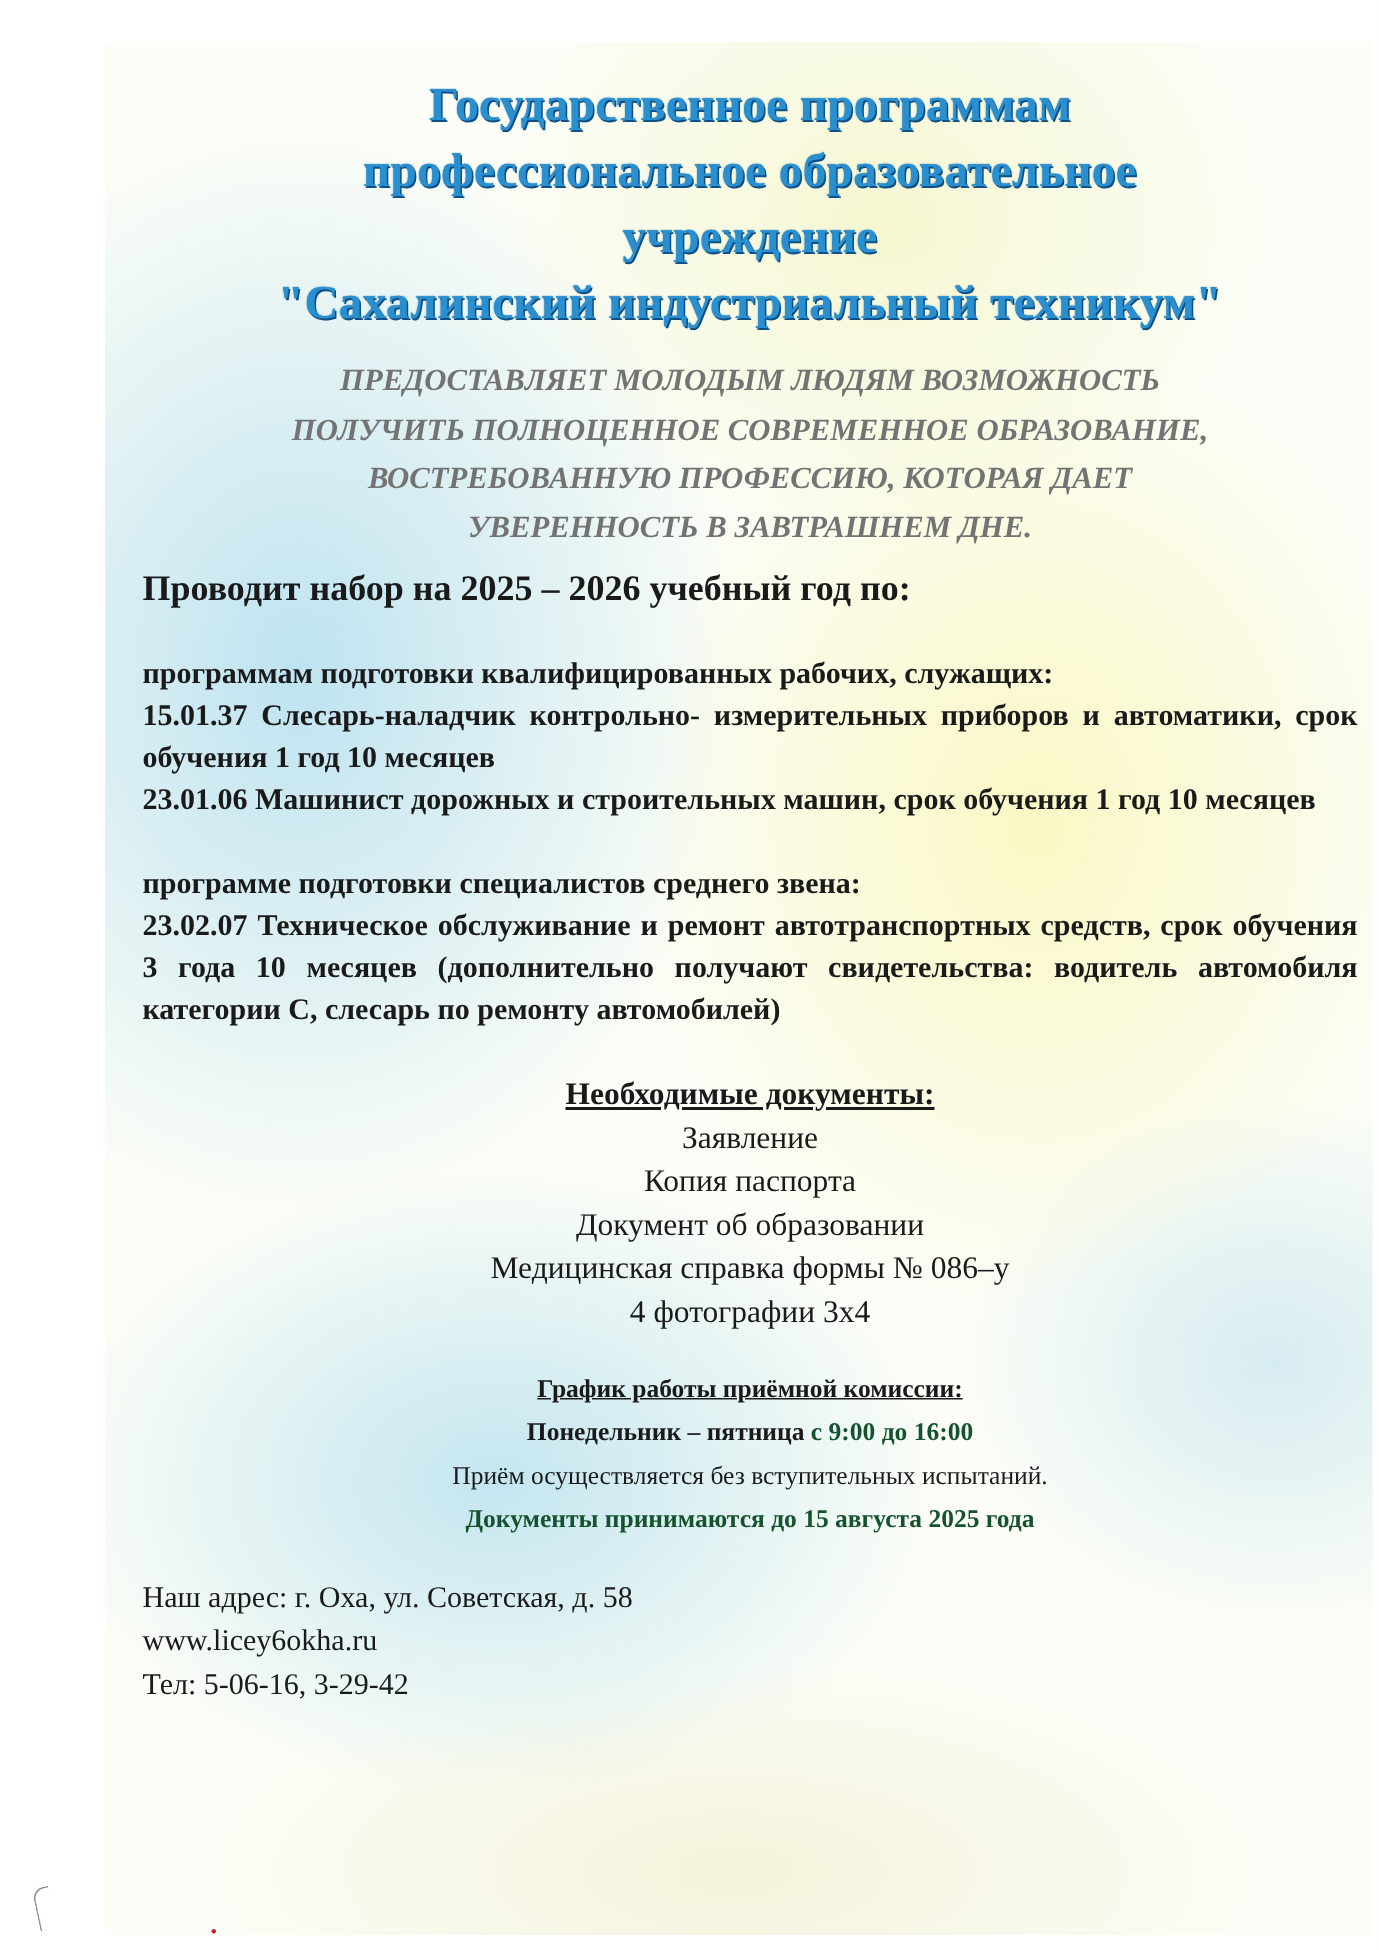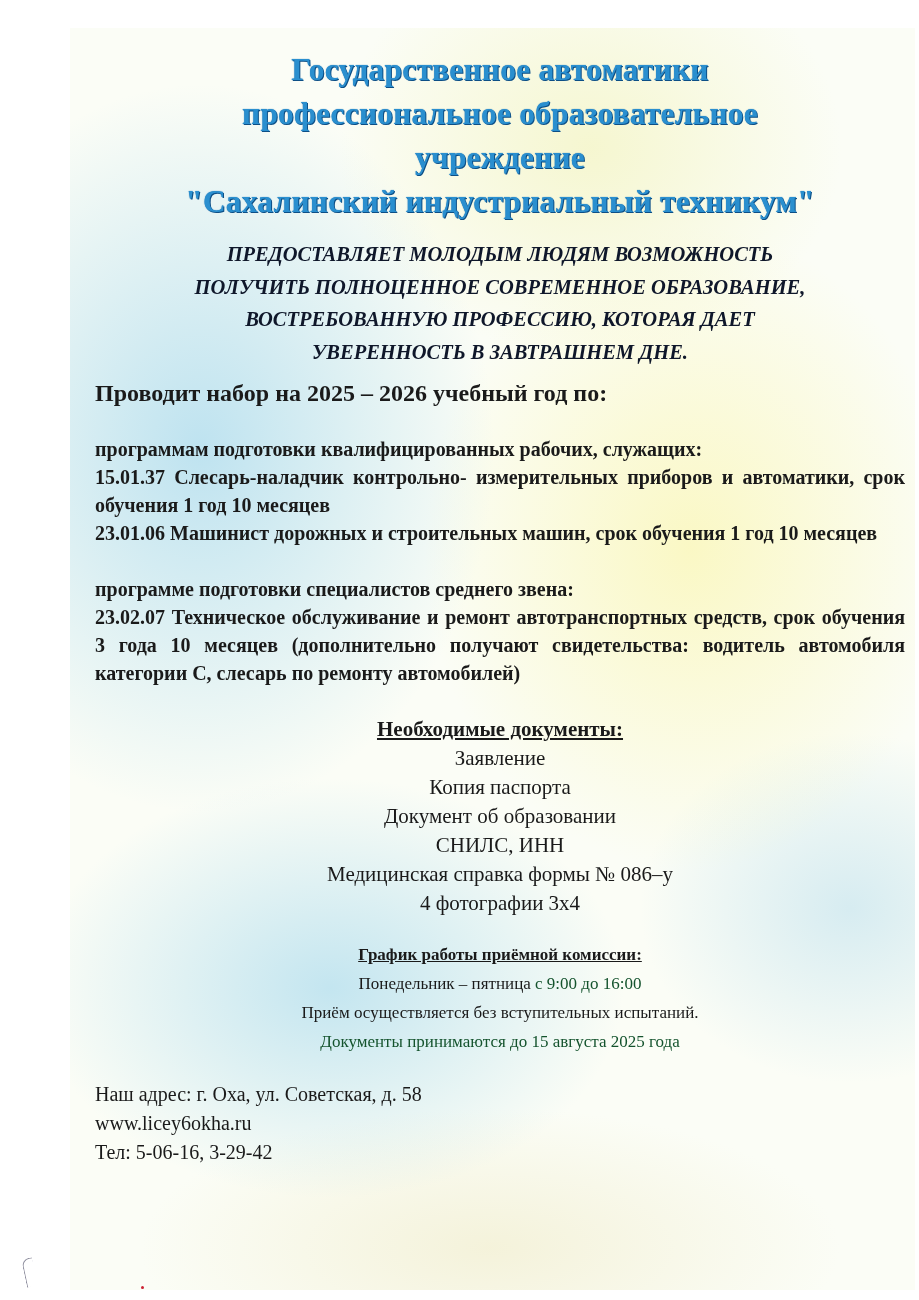--- a/index.html
+++ b/index.html
@@ -22,47 +22,47 @@
   .content { position: absolute; left: 95px; top: 48px; width: 810px; }
 
   .title {
     text-align: center; font-family: "Liberation Serif", serif; font-weight: bold;
     font-size: 31.5px; line-height: 44px; color: #2a8fcf;
     text-shadow: 1px 1px 0 #0d4f86, 0 0 1px #1b6fae;
     letter-spacing: 0.2px;
   }
   .slogan {
     margin-top: 14px; text-align: center; font-style: italic; font-weight: bold;
-    color: #0f172a; font-size: 20.5px; line-height: 32.5px;
+    color: #737373; font-size: 20.5px; line-height: 32.5px;
   }
   .recruit {
     margin-top: 11px; text-align: left; font-weight: bold; font-size: 24px; line-height: 28px;
   }
   .para {
     font-weight: bold; font-size: 20px; line-height: 28px; text-align: justify;
   }
   .gap { height: 28px; }
   .docs { margin-top: 28px; text-align: center; font-size: 21px; line-height: 29px; }
   .u-head { font-weight: bold; text-decoration: underline; }
   .sched { margin-top: 22px; text-align: center; font-size: 17px; line-height: 29px; }
   .red { color: #14532d; }
-  .bold { font-weight: normal; }
+  .bold { font-weight: bold; }
   .contacts { margin-top: 24px; font-weight: normal; font-size: 20px; line-height: 29px; }
   .mark { position: absolute; left: 24px; top: 1258px; width: 10px; height: 28px;
     border-left: 1.5px solid #8a8a9a; border-top: 1.5px solid #8a8a9a; border-radius: 8px 0 0 0; transform: rotate(-12deg); }
   .dot { position: absolute; left: 141px; top: 1286px; width: 3px; height: 3px; background: #c23; border-radius: 50%; }
 </style>
 </head>
 <body>
 
 <div class="sheet"></div>
 
 <div class="content">
   <div class="title">
-    <div>Государственное автоматики</div>
+    <div>Государственное программам</div>
     <div>профессиональное образовательное</div>
     <div>учреждение</div>
     <div>"Сахалинский индустриальный техникум"</div>
   </div>
 
   <div class="slogan">
     <div>ПРЕДОСТАВЛЯЕТ МОЛОДЫМ ЛЮДЯМ ВОЗМОЖНОСТЬ</div>
     <div>ПОЛУЧИТЬ ПОЛНОЦЕННОЕ СОВРЕМЕННОЕ ОБРАЗОВАНИЕ,</div>
     <div>ВОСТРЕБОВАННУЮ ПРОФЕССИЮ, КОТОРАЯ ДАЕТ</div>
     <div>УВЕРЕННОСТЬ В ЗАВТРАШНЕМ ДНЕ.</div>
@@ -79,21 +79,20 @@
   <div class="gap"></div>
 
   <div class="para">программе подготовки специалистов среднего звена:</div>
   <div class="para">23.02.07 Техническое обслуживание и ремонт автотранспортных средств, срок обучения 3 года 10 месяцев (дополнительно получают свидетельства: водитель автомобиля категории С, слесарь по ремонту автомобилей)</div>
 
   <div class="docs">
     <div class="u-head">Необходимые документы:</div>
     <div>Заявление</div>
     <div>Копия паспорта</div>
     <div>Документ об образовании</div>
-    <div>СНИЛС, ИНН</div>
     <div>Медицинская справка формы № 086–у</div>
     <div>4 фотографии 3х4</div>
   </div>
 
   <div class="sched">
     <div class="u-head">График работы приёмной комиссии:</div>
     <div>
       <span class="bold">Понедельник – пятница</span>
       <span class="bold red">с 9:00 до 16:00</span>
     </div>

